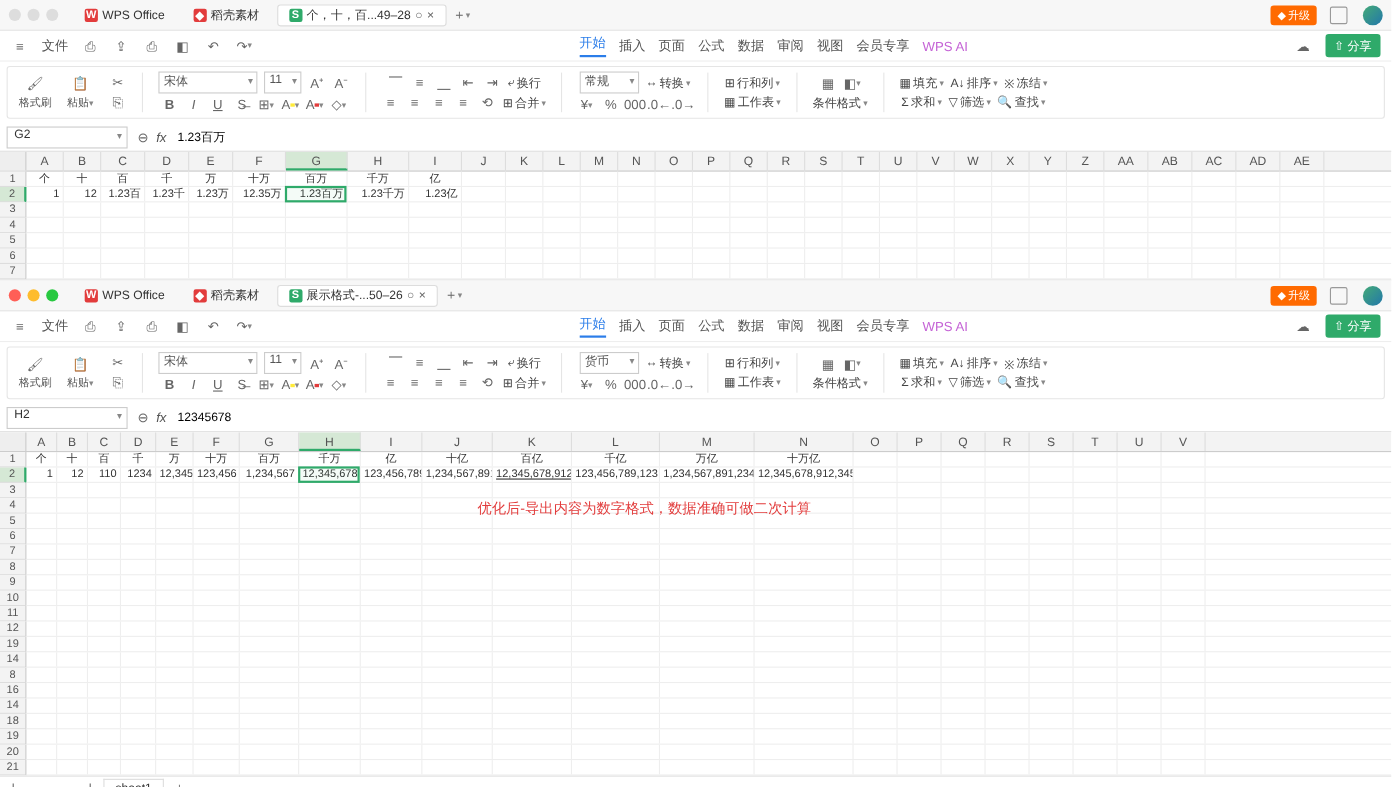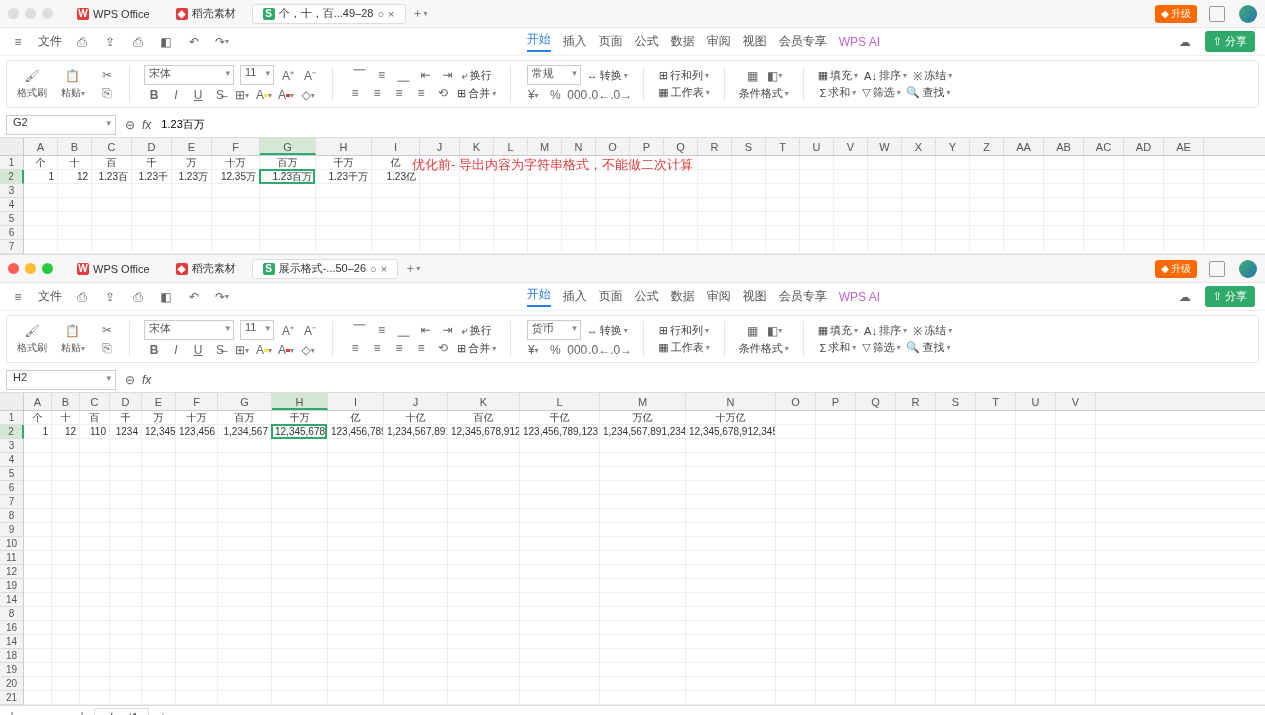--- a/index.html
+++ b/index.html
@@ -257,21 +257,20 @@
       <div class="rowhdrs" id="rowhdr1">
           <div class="rh">1</div>
           <div class="rh sel-row">2</div>
           <div class="rh">3</div>
           <div class="rh">4</div>
           <div class="rh">5</div>
           <div class="rh">6</div>
           <div class="rh">7</div>
         </div>
       <div class="cells" id="cells1">
-        <div class="annotation" style="top:0px;left:388px">优化前- 导出内容为字符串格式，不能做二次计算</div>
       <div class="row">
             <div class="cell hdr" style="width: 34px;">个</div>
             <div class="cell hdr" style="width: 34px;">十</div>
             <div class="cell hdr" style="width: 40px;">百</div>
             <div class="cell hdr" style="width: 40px;">千</div>
             <div class="cell hdr" style="width: 40px;">万</div>
             <div class="cell hdr" style="width: 48px;">十万</div>
             <div class="cell hdr" style="width: 56px;">百万</div>
             <div class="cell hdr" style="width: 56px;">千万</div>
             <div class="cell hdr" style="width: 48px;">亿</div>
@@ -652,20 +651,21 @@
         <span class="rbtn">▽<span>筛选</span><span class="caret">▾</span></span>
         <span class="rbtn">🔍<span>查找</span><span class="caret">▾</span></span>
       </div>
     </div>
   </div>
 
   <div class="fmla-bar">
     <div class="name-box">H2</div>
     <span class="icon-btn">⊖</span>
     <span class="fx">fx</span>
+    <input class="fmla-input" value="12345678" style="">
   </div>
 
   <div class="grid-wrap">
     <div class="colhdr" id="colhdr2">
         <div class="corner"></div>
         <div class="ch" style="width: 28px;">A</div>
         <div class="ch" style="width: 28px;">B</div>
         <div class="ch" style="width: 30px;">C</div>
         <div class="ch" style="width: 32px;">D</div>
         <div class="ch" style="width: 34px;">E</div>
@@ -705,20 +705,21 @@
           <div class="rh">14</div>
           <div class="rh">8</div>
           <div class="rh">16</div>
           <div class="rh">14</div>
           <div class="rh">18</div>
           <div class="rh">19</div>
           <div class="rh">20</div>
           <div class="rh">21</div>
         </div>
       <div class="cells" id="cells2">
+        <div class="annotation" style="top:42px;left:410px">优化后-导出内容为数字格式，数据准确可做二次计算</div>
       <div class="row">
             <div class="cell hdr" style="width: 28px;">个</div>
             <div class="cell hdr" style="width: 28px;">十</div>
             <div class="cell hdr" style="width: 30px;">百</div>
             <div class="cell hdr" style="width: 32px;">千</div>
             <div class="cell hdr" style="width: 34px;">万</div>
             <div class="cell hdr" style="width: 42px;">十万</div>
             <div class="cell hdr" style="width: 54px;">百万</div>
             <div class="cell hdr" style="width: 56px;">千万</div>
             <div class="cell hdr" style="width: 56px;">亿</div>
@@ -740,21 +741,21 @@
             <div class="cell" style="width: 28px;">1</div>
             <div class="cell" style="width: 28px;">12</div>
             <div class="cell" style="width: 30px;">110</div>
             <div class="cell" style="width: 32px;">1234</div>
             <div class="cell" style="width: 34px;">12,345</div>
             <div class="cell" style="width: 42px;">123,456</div>
             <div class="cell" style="width: 54px;">1,234,567</div>
             <div class="cell" style="width: 56px;">12,345,678</div>
             <div class="cell" style="width: 56px;">123,456,789</div>
             <div class="cell" style="width: 64px;">1,234,567,891</div>
-            <div class="cell" style="width: 72px;">12,345,678,912</div>
+            <div class="cell" style="width: 72px; text-decoration: underline;">12,345,678,912</div>
             <div class="cell" style="width: 80px;">123,456,789,123</div>
             <div class="cell" style="width: 86px;">1,234,567,891,234</div>
             <div class="cell" style="width: 90px;">12,345,678,912,345</div>
             <div class="cell" style="width: 40px;"></div>
             <div class="cell" style="width: 40px;"></div>
             <div class="cell" style="width: 40px;"></div>
             <div class="cell" style="width: 40px;"></div>
             <div class="cell" style="width: 40px;"></div>
             <div class="cell" style="width: 40px;"></div>
             <div class="cell" style="width: 40px;"></div>

